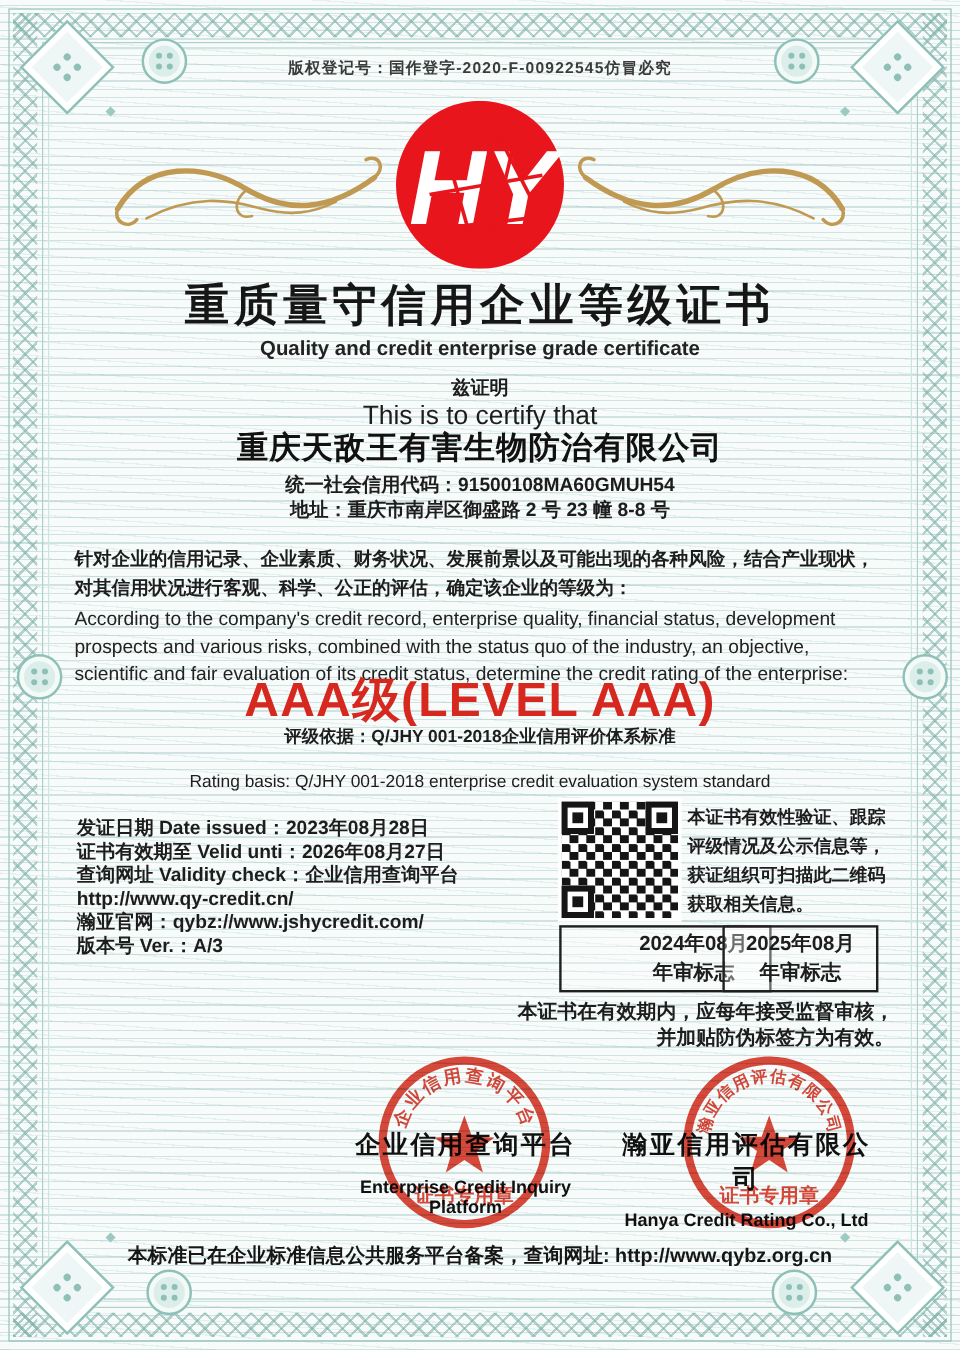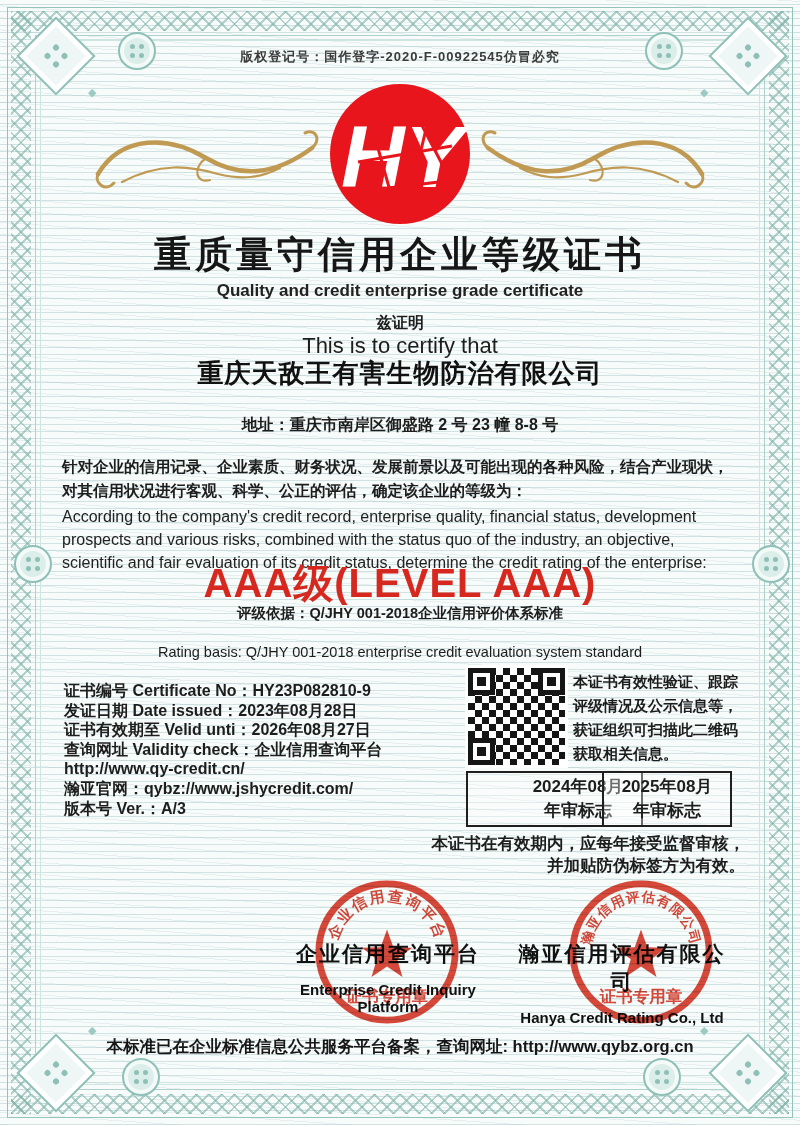--- a/index.html
+++ b/index.html
@@ -170,30 +170,30 @@
       </g>
     </svg>
   </div>
 
   <div class="abs ctr title-cn">重质量守信用企业等级证书</div>
   <div class="abs ctr title-en">Quality and credit enterprise grade certificate</div>
   <div class="abs ctr certify-cn">兹证明</div>
   <div class="abs ctr certify-en">This is to certify that</div>
 
   <div class="abs ctr company">重庆天敌王有害生物防治有限公司</div>
+  <div class="abs ctr code-line">统一社会信用代码：91500108MA60GMUH54</div>
   <div class="abs ctr addr-line">地址：重庆市南岸区御盛路 2 号 23 幢 8-8 号</div>
 
   <div class="abs para-cn">针对企业的信用记录、企业素质、财务状况、发展前景以及可能出现的各种风险，结合产业现状，对其信用状况进行客观、科学、公正的评估，确定该企业的等级为：</div>
   <div class="abs para-en">According to the company's credit record, enterprise quality, financial status, development prospects and various risks, combined with the status quo of the industry, an objective, scientific and fair evaluation of its credit status, determine the credit rating of the enterprise:</div>
   <div class="abs ctr grade">AAA级(LEVEL AAA)</div>
   <div class="abs ctr basis-cn">评级依据：Q/JHY 001-2018企业信用评价体系标准</div>
   <div class="abs ctr basis-en">Rating basis: Q/JHY 001-2018 enterprise credit evaluation system standard</div>
 
   <div class="abs details">
-    <div><span class="lab">证书编号 Certificate No：</span><span>HY23P082810-9</span></div>
     <div><span class="lab">发证日期 Date issued：</span><span>2023年08月28日</span></div>
     <div><span class="lab">证书有效期至 Velid unti：</span><span>2026年08月27日</span></div>
     <div><span class="lab">查询网址 Validity check：</span><span>企业信用查询平台</span></div>
     <div><span class="lab"></span><span>http://www.qy-credit.cn/</span></div>
     <div><span class="lab">瀚亚官网：</span><span>qybz://www.jshycredit.com/</span></div>
     <div><span class="lab">版本号 Ver.：</span><span>A/3</span></div>
   </div>
 
   <div class="abs qr">
     <span class="finder f-tl"></span>

